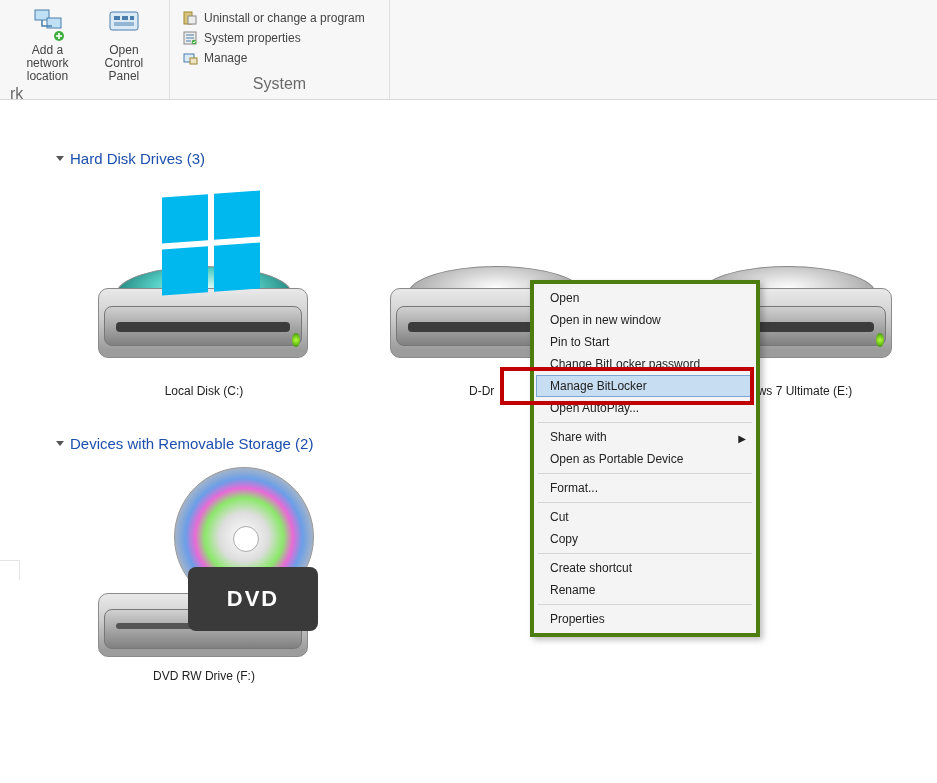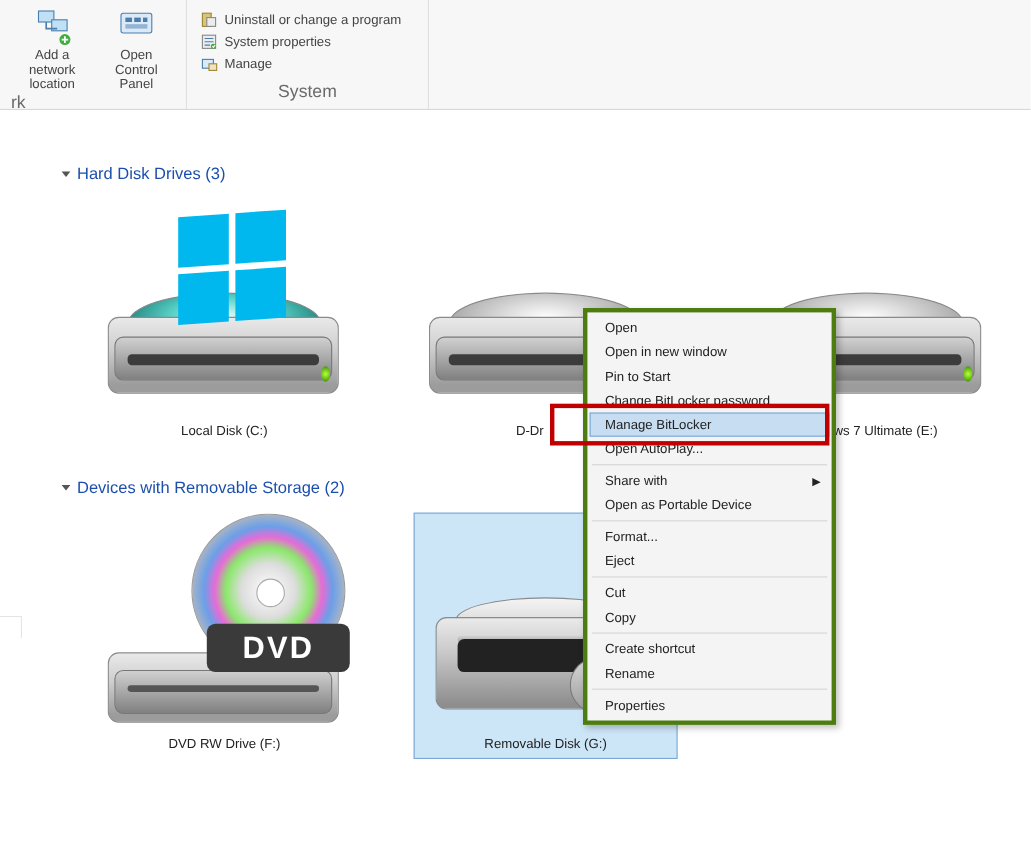--- a/index.html
+++ b/index.html
@@ -102,24 +102,24 @@
   }
   .win-logo div{ background:#00b7ee; }
 
   .dvd-media {
     position:absolute; left:80px; top:-6px; width:140px; height:140px; border-radius:50%;
     background:radial-gradient(circle,#fff 0%, #ddd 25%, #8be86b 40%, #e86bd6 50%, #6b9fe8 60%, #bbb 75%, #e6e6e6 100%);
     border:1px solid #999;
   }
   .dvd-media::after{content:"";position:absolute;left:58px;top:58px;width:24px;height:24px;border-radius:50%;background:#fff;border:1px solid #aaa;}
   .dvd-tag {
-    position:absolute; left:94px; top:94px; width:130px; height:44px;
+    position:absolute; left:94px; top:94px; width:130px; height:64px;
     background:#3a3a3a; border-radius:8px; color:#fff;
     display:flex;align-items:center;justify-content:center;
-    font-size:28px; font-weight:700; letter-spacing:2px;
+    font-size:22px; font-weight:700; letter-spacing:2px;
   }
 
   .usb-body {
     position:absolute; left:10px; top:88px; width:200px; height:84px;
     border-radius:10px;
     background:linear-gradient(#eaeaea,#c7c7c7 40%,#8e8e8e 95%);
     border:1px solid #8a8a8a;
   }
   .usb-top {
     position:absolute; left:28px; top:70px; width:164px; height:42px;
@@ -282,47 +282,36 @@
       <div class="drive">
         <div class="hdd-body" style="top:120px;height:64px;"></div>
         <div class="hdd-front" style="top:136px;"></div>
         <div style="position:absolute;left:22px;top:150px;width:174px;height:6px;border-radius:3px;background:#555;"></div>
         <div class="dvd-media"></div>
         <div class="dvd-tag">DVD</div>
       </div>
       <div class="cap">DVD RW Drive (F:)</div>
     </div>
 
-    <div class="item selected">
-      <div class="drive">
-        <div class="usb-top"></div>
-        <div class="usb-body"></div>
-        <div class="usb-lip"></div>
-        <div class="usb-mouth"></div>
-        <div class="usb-key"></div>
-      </div>
-      <div class="cap">Removable Disk (G:)</div>
-    </div>
   </div>
 
 </div>
 
 <div class="ctx">
   <div class="ctx-item">Open</div>
   <div class="ctx-item">Open in new window</div>
   <div class="ctx-item">Pin to Start</div>
   <div class="ctx-item">Change BitLocker password</div>
   <div class="ctx-item hover">Manage BitLocker</div>
   <div class="ctx-item">Open AutoPlay...</div>
   <div class="ctx-sep"></div>
   <div class="ctx-item"><span>Share with</span><span class="sub-arrow">▶</span></div>
   <div class="ctx-item">Open as Portable Device</div>
   <div class="ctx-sep"></div>
   <div class="ctx-item">Format...</div>
-  <div class="ctx-item">Eject</div>
   <div class="ctx-sep"></div>
   <div class="ctx-item">Cut</div>
   <div class="ctx-item">Copy</div>
   <div class="ctx-sep"></div>
   <div class="ctx-item">Create shortcut</div>
   <div class="ctx-item">Rename</div>
   <div class="ctx-sep"></div>
   <div class="ctx-item">Properties</div>
 </div>
 

